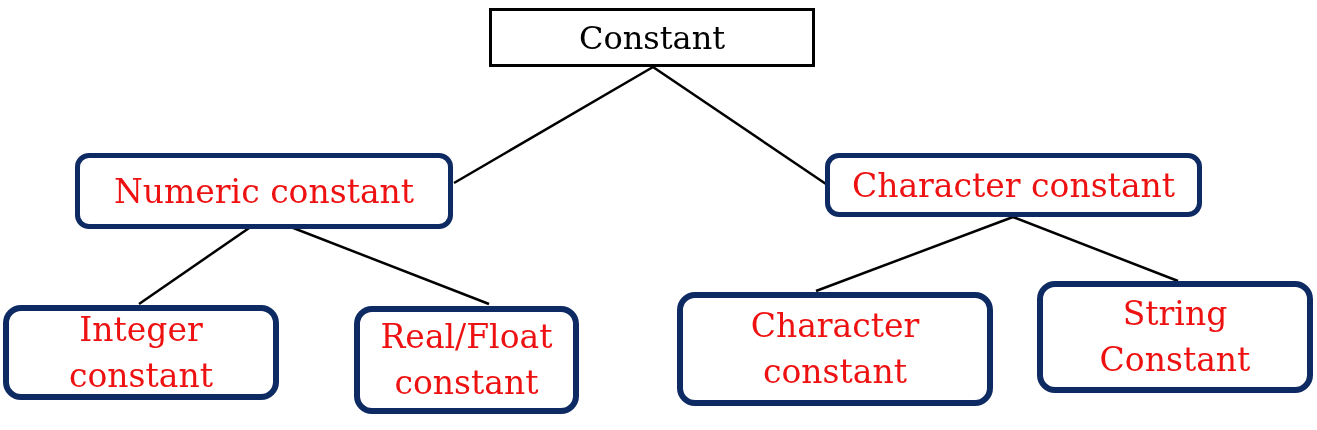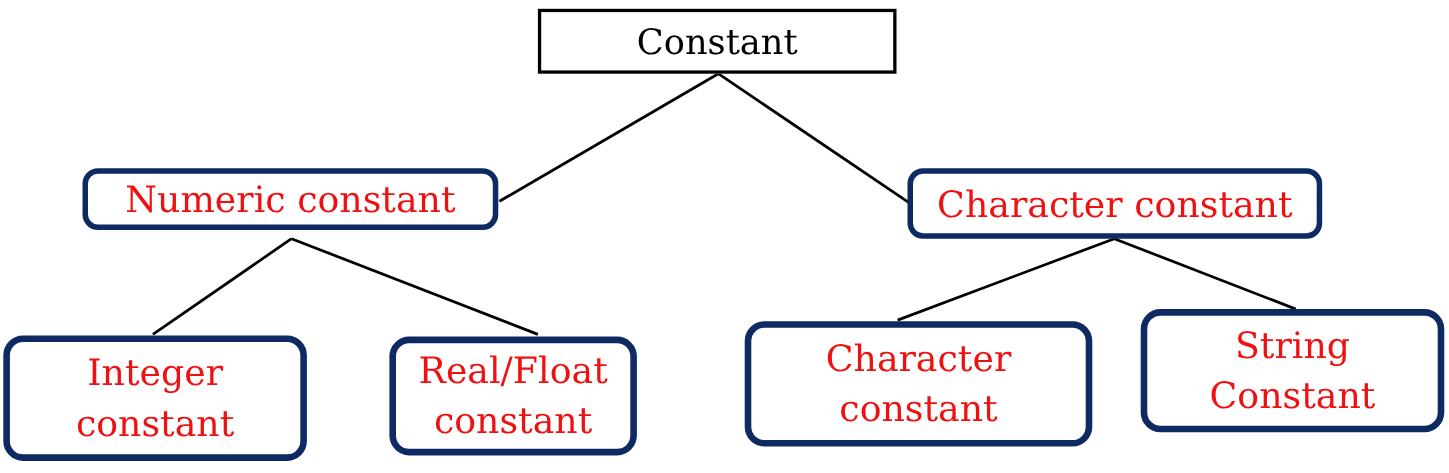--- a/index.html
+++ b/index.html
@@ -53,23 +53,23 @@
     color: var(--red);
     font-size: 33px;
   }
   .leaf-node {
     border: 6px solid var(--navy);
     border-radius: 18px;
     color: var(--red);
     font-size: 33px;
     line-height: 1.38;
   }
-  .numeric-node   { left: 75px;   top: 153px; width: 378px; height: 56px; }
+  .numeric-node   { left: 75px;   top: 153px; width: 378px; height: 76px; }
   .character2-node{ left: 825px;  top: 153px; width: 377px; height: 64px; }
-  .integer-node   { left: 3px;    top: 305px; width: 276px; height: 114px; }
+  .integer-node   { left: 3px;    top: 305px; width: 276px; height: 95px; }
   .realfloat-node { left: 354px;  top: 306px; width: 225px; height: 108px; }
   .character3-node{ left: 677px;  top: 292px; width: 316px; height: 114px; }
   .string-node    { left: 1037px; top: 281px; width: 276px; height: 112px; }
 </style>
 </head>
 <body>
 
 <div class="canvas">
 
   <svg class="edges" viewBox="0 0 1317 430" xmlns="http://www.w3.org/2000/svg" aria-hidden="true">

